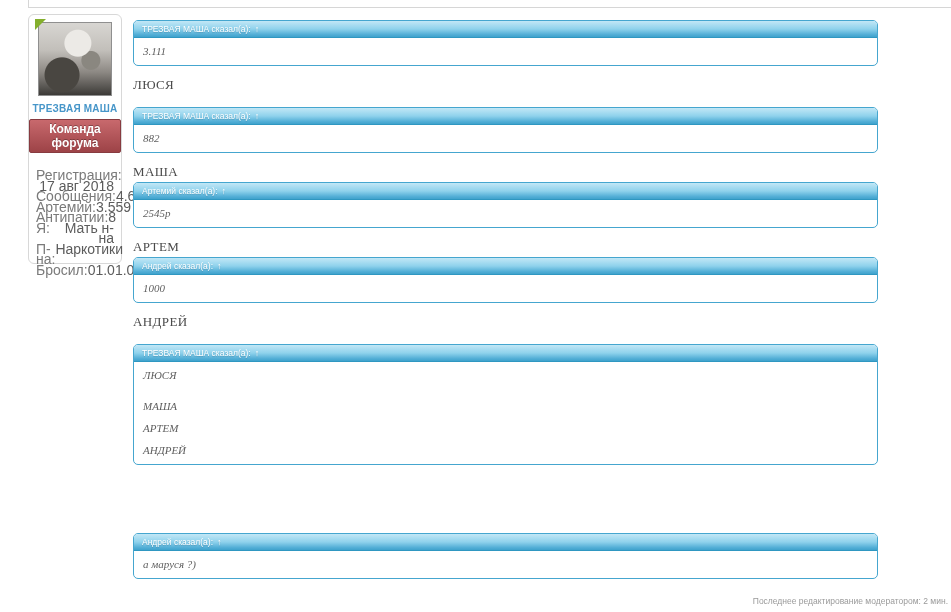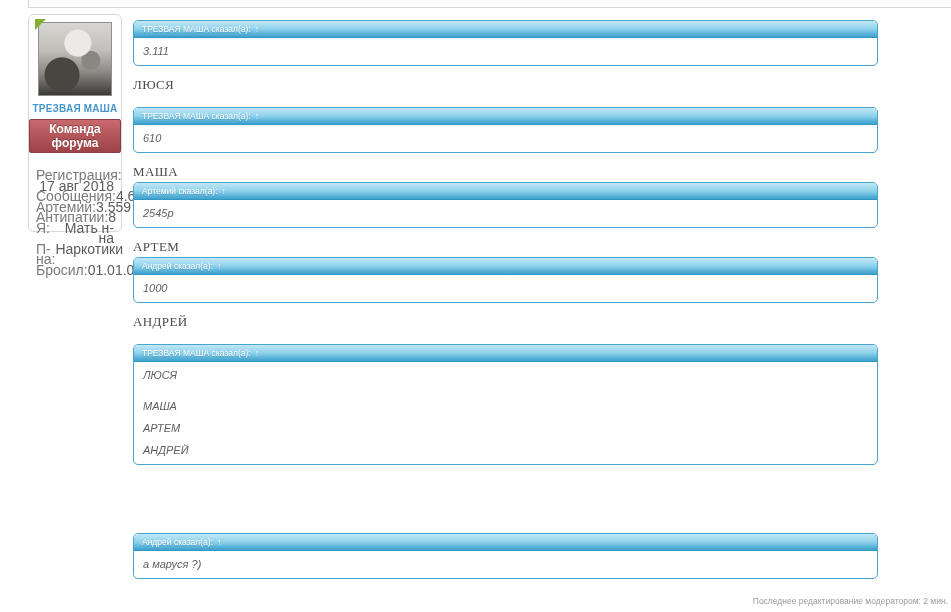--- a/index.html
+++ b/index.html
@@ -7,21 +7,21 @@
     width:951px;height:612px;position:relative;overflow:hidden;
     background:#ffffff;
     font-family:"Liberation Sans",sans-serif;
   }
   
   .top-line{position:absolute;left:28px;top:7px;width:923px;height:1px;background:#d6d6d6;}
   .top-tick{position:absolute;left:28px;top:0;width:1px;height:7px;background:#d6d6d6;}
 
   
   .user-card{
-    position:absolute;left:28px;top:14px;width:94px;height:218px;box-sizing:border-box;
+    position:absolute;left:28px;top:14px;width:94px;height:250px;box-sizing:border-box;
     background:#fff;border:1px solid #d8d8d8;border-radius:6px;
   }
   .avatar-wrap{position:relative;width:74px;height:74px;margin:7px auto 0;}
   .avatar{
     width:74px;height:74px;box-sizing:border-box;border:1px solid #8f8f8f;cursor:pointer;
     background:
       radial-gradient(circle at 54% 28%, #eceae6 0 13px, rgba(0,0,0,0) 14px),
       radial-gradient(circle at 72% 52%, #8a8780 0 9px, rgba(0,0,0,0) 10px),
       radial-gradient(circle at 32% 72%, #494641 0 17px, rgba(0,0,0,0) 18px),
       linear-gradient(180deg,#d8d6d2 0%,#c2bfba 38%,#8d8984 68%,#3c3a37 100%);
@@ -62,21 +62,21 @@
     border:1px solid #45a6cf;border-radius:5px;overflow:hidden;
   }
   .quote-header{
     height:16px;display:flex;align-items:center;padding:0 8px;
     background:linear-gradient(180deg,#c2e7f6 0%,#8fd2ec 50%,#52aed6 85%,#3fa2cc 100%);
     border-bottom:1px solid #2f97c1;
     font-size:8.5px;color:#ffffff;text-shadow:0 1px 1px rgba(0,60,90,.25);
   }
   .qh-arrow{margin-left:4px;color:#fff;font-size:9px;text-decoration:none;cursor:pointer;}
   .quote-body{
-    padding:7px 9px;font-family:Liberation Sans, sans-serif;font-style:italic;
+    padding:7px 9px;font-family:Liberation Serif, serif;font-style:italic;
     font-size:11px;color:#5f5f5f;
   }
   .q-line{line-height:13px;margin-bottom:9px;}
   .q-line:last-child{margin-bottom:0;}
   .q-line.blank{min-height:4px;margin-bottom:5px;}
   .after-text{
     margin-top:11px;font-family:"Liberation Serif",serif;
     font-size:13px;color:#4a4a4a;letter-spacing:.4px;
   }
   .p-line{line-height:16px;}
@@ -146,21 +146,21 @@
       </div>
   </div>
 
   <div class="quote-group">
     <div class="quote-box">
       <div class="quote-header">
         <span class="qh-text">ТРЕЗВАЯ МАША сказал(а):</span>
         <a class="qh-arrow">↑</a>
       </div>
       <div class="quote-body">
-          <div class="q-line">610</div>
+          <div class="q-line">882</div>
         </div>
     </div>
     <div class="after-text">
         <div class="p-line">МАША</div>
       </div>
   </div>
 
   <div class="quote-group">
     <div class="quote-box">
       <div class="quote-header">

